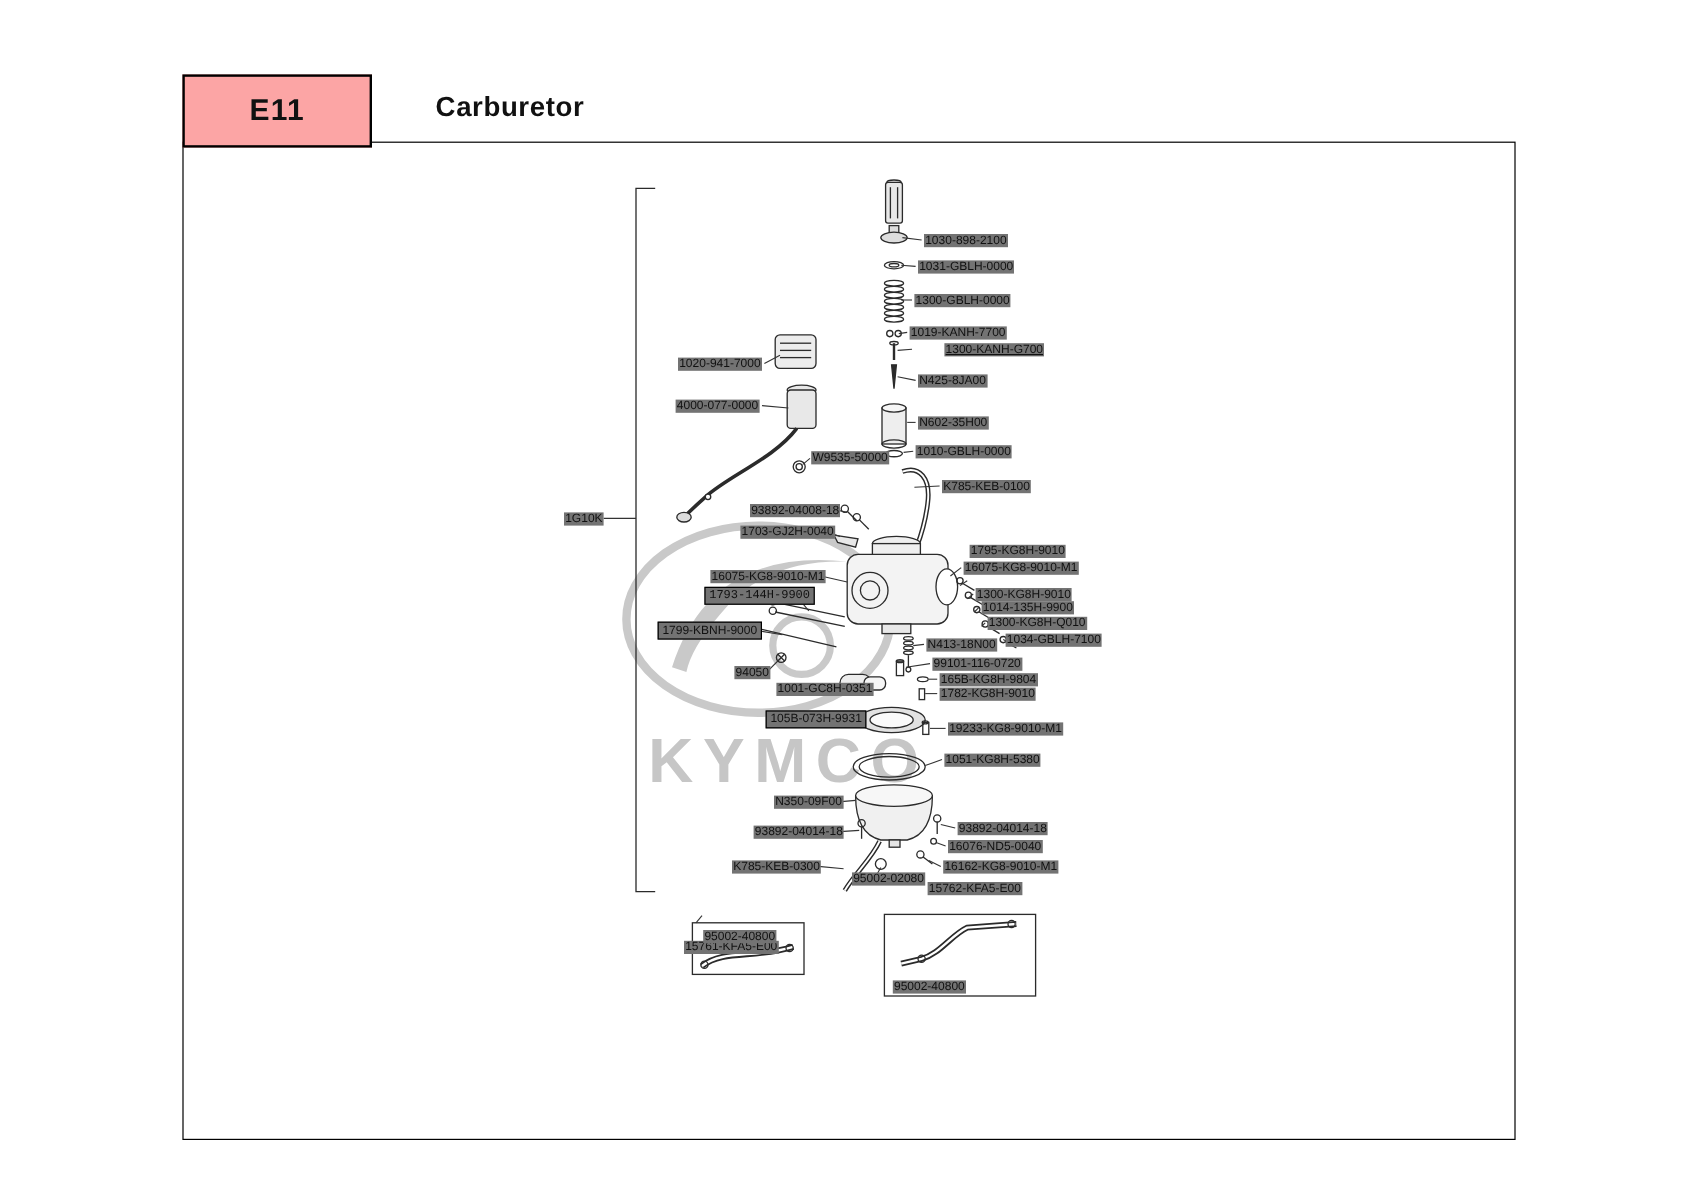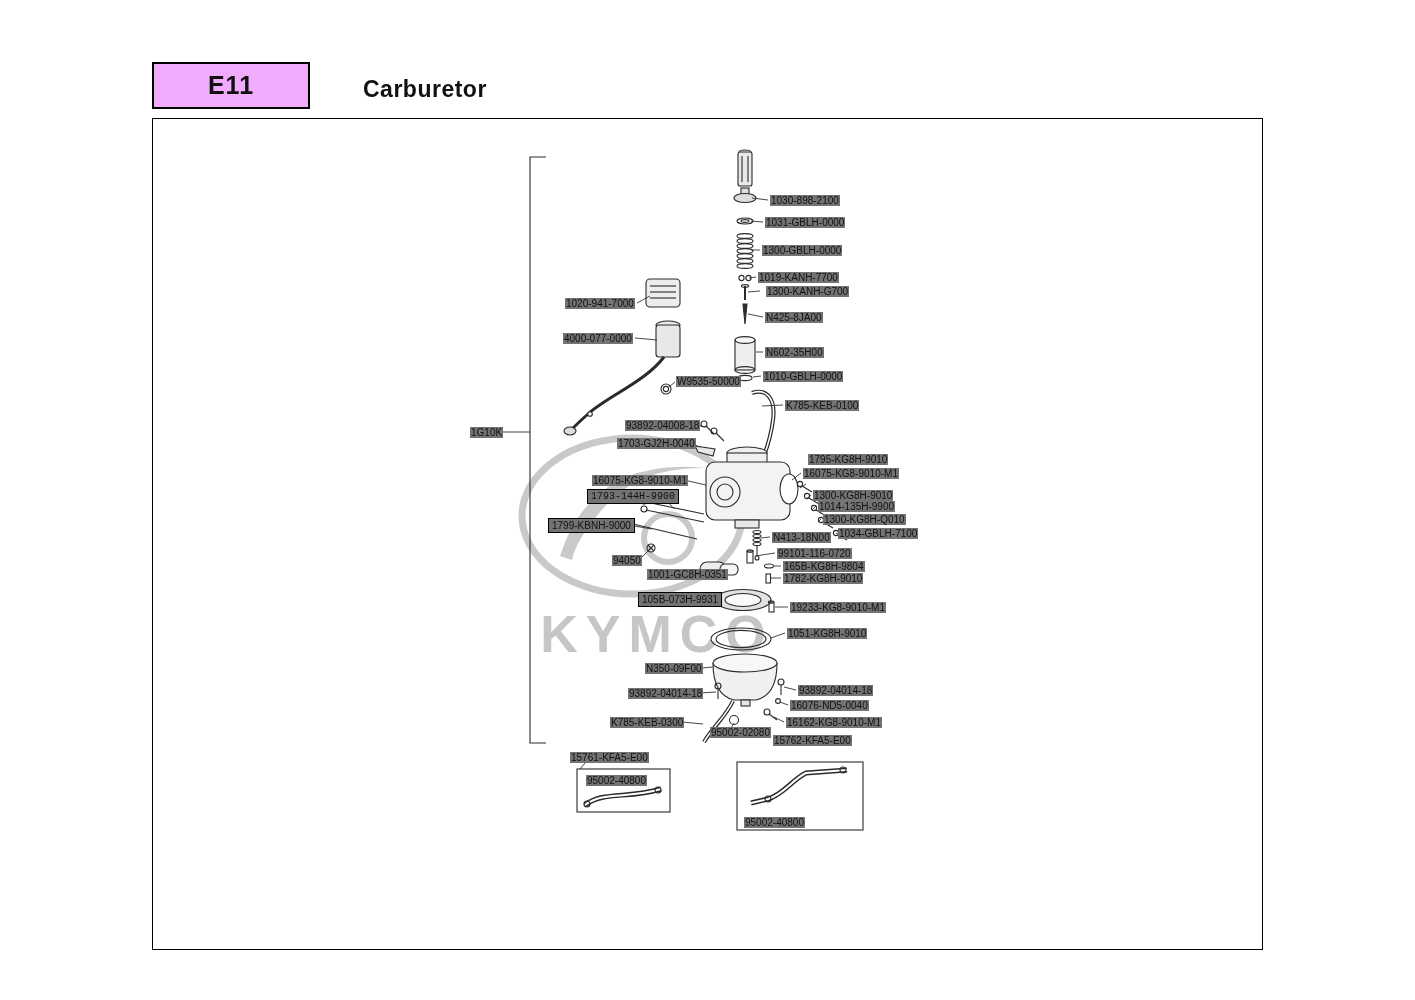--- a/index.html
+++ b/index.html
@@ -1,23 +1,23 @@
 <!DOCTYPE html>
 <html><head>
 <meta charset="utf-8">
 <style>
   * { margin:0; padding:0; box-sizing:border-box; }
   html,body { background:#fff; }
   body { width:1415px; height:1000px; font-family:"Liberation Sans", sans-serif; color:#111; }
   .page { position:relative; width:1415px; height:1000px; background:#fff; overflow:hidden; }
 
   .code-box {
-    position:absolute; left:152px; top:62px; width:158px; height:47px;
+    position:absolute; left:152px; top:62px; width:158px; height:61px;
     border:2px solid #000; display:flex; align-items:center; justify-content:center;
-    font-size:25px; font-weight:bold; letter-spacing:1px; background:#f0abfc; z-index:5;
+    font-size:25px; font-weight:bold; letter-spacing:1px; background:#fca5a5; z-index:5;
   }
   .doc-title {
     position:absolute; left:363px; top:76px; font-size:23px; font-weight:bold;
     letter-spacing:0.5px; z-index:5;
   }
   .frame {
     position:absolute; left:152px; top:118px; width:1111px; height:832px;
     border:1px solid #000; background:#fff;
   }
   svg.art { position:absolute; left:0; top:0; width:1415px; height:1000px; z-index:2; }
@@ -263,21 +263,21 @@
         <polyline points="585,763 580,769"></polyline>
         <polyline points="503,432 530,432"></polyline>
       </g>
   </svg>
 
   <div id="labels">
       <div class="plabel" style="left: 770px; top: 195px;">1030-898-2100</div>
       <div class="plabel" style="left: 765px; top: 217px;">1031-GBLH-0000</div>
       <div class="plabel" style="left: 762px; top: 245px;">1300-GBLH-0000</div>
       <div class="plabel" style="left: 758px; top: 272px;">1019-KANH-7700</div>
-      <div class="plabel" style="left: 766px; top: 286px;">1300-KANH-G700</div>
+      <div class="plabel" style="left: 787px; top: 286px; text-decoration: underline;">1300-KANH-G700</div>
       <div class="plabel" style="left: 765px; top: 312px;">N425-8JA00</div>
       <div class="plabel" style="left: 765px; top: 347px;">N602-35H00</div>
       <div class="plabel" style="left: 763px; top: 371px;">1010-GBLH-0000</div>
       <div class="plabel" style="left: 565px; top: 298px;">1020-941-7000</div>
       <div class="plabel" style="left: 563px; top: 333px;">4000-077-0000</div>
       <div class="plabel" style="left: 676px; top: 376px;">W9535-50000</div>
       <div class="plabel" style="left: 785px; top: 400px;">K785-KEB-0100</div>
       <div class="plabel" style="left: 625px; top: 420px;">93892-04008-18</div>
       <div class="plabel" style="left: 617px; top: 438px;">1703-GJ2H-0040</div>
       <div class="plabel" style="left: 592px; top: 475px;">16075-KG8-9010-M1</div>
@@ -290,28 +290,28 @@
       <div class="plabel boxed" style="left: 587px; top: 489px; font-family: Liberation Mono, monospace;">1793-144H-9900</div>
       <div class="plabel boxed" style="left: 548px; top: 518px;">1799-KBNH-9000</div>
       <div class="plabel" style="left: 612px; top: 555px;">94050</div>
       <div class="plabel" style="left: 647px; top: 569px;">1001-GC8H-0351</div>
       <div class="plabel" style="left: 772px; top: 532px;">N413-18N00</div>
       <div class="plabel" style="left: 777px; top: 548px;">99101-116-0720</div>
       <div class="plabel" style="left: 783px; top: 561px;">165B-KG8H-9804</div>
       <div class="plabel" style="left: 783px; top: 573px;">1782-KG8H-9010</div>
       <div class="plabel boxed" style="left: 638px; top: 592px;">105B-073H-9931</div>
       <div class="plabel" style="left: 790px; top: 602px;">19233-KG8-9010-M1</div>
-      <div class="plabel" style="left: 787px; top: 628px;">1051-KG8H-9010</div>
+      <div class="plabel" style="left: 787px; top: 628px;">1051-KG8H-5380</div>
       <div class="plabel" style="left: 645px; top: 663px;">N350-09F00</div>
       <div class="plabel" style="left: 628px; top: 688px;">93892-04014-18</div>
       <div class="plabel" style="left: 798px; top: 685px;">93892-04014-18</div>
       <div class="plabel" style="left: 790px; top: 700px;">16076-ND5-0040</div>
       <div class="plabel" style="left: 610px; top: 717px;">K785-KEB-0300</div>
       <div class="plabel" style="left: 710px; top: 727px;">95002-02080</div>
       <div class="plabel" style="left: 786px; top: 717px;">16162-KG8-9010-M1</div>
       <div class="plabel" style="left: 773px; top: 735px;">15762-KFA5-E00</div>
-      <div class="plabel" style="left: 570px; top: 752px;">15761-KFA5-E00</div>
+      <div class="plabel" style="left: 570px; top: 784px;">15761-KFA5-E00</div>
       <div class="plabel" style="left: 586px; top: 775px;">95002-40800</div>
       <div class="plabel" style="left: 744px; top: 817px;">95002-40800</div>
       <div class="plabel" style="left: 470px; top: 427px;">1G10K</div>
     </div>
 
 </div>
 
 </body></html>

